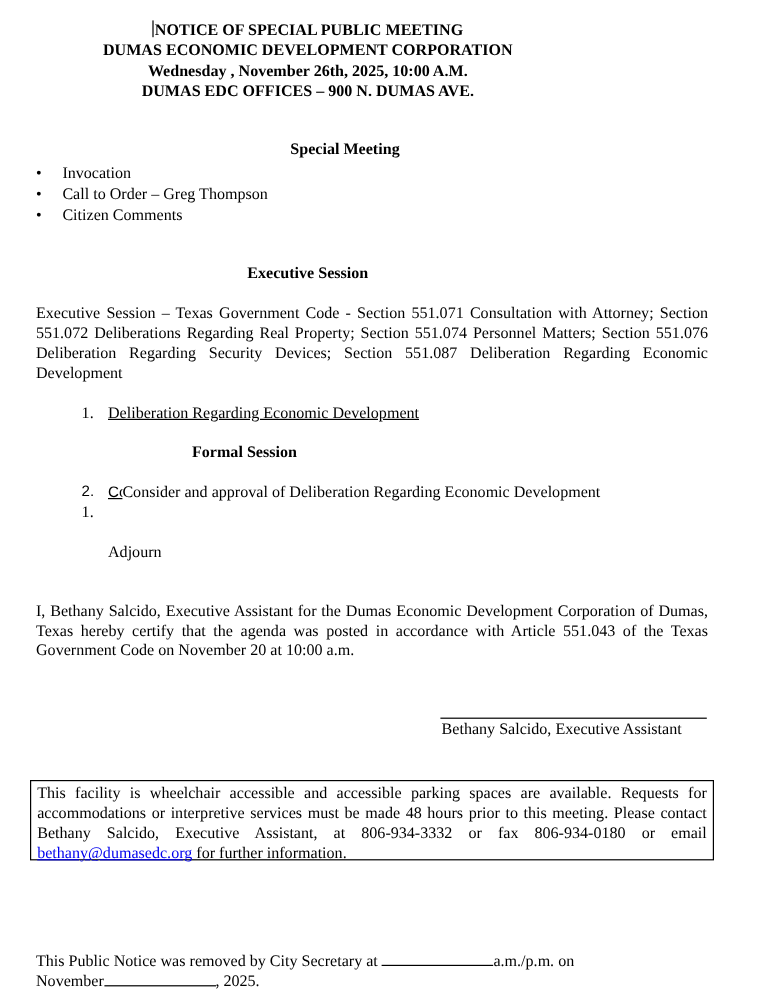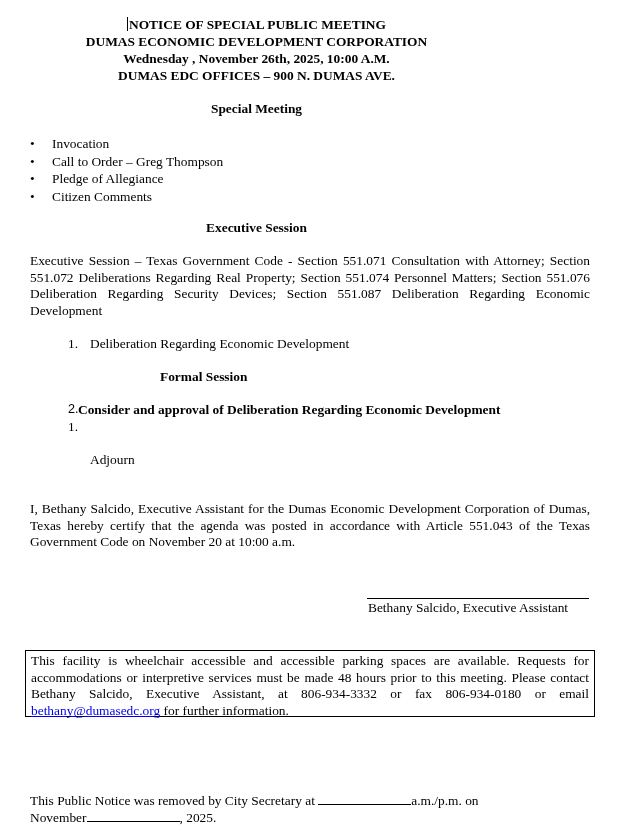--- a/index.html
+++ b/index.html
@@ -8,58 +8,57 @@
   .abs { position:absolute; }
   .bold { font-weight:bold; }
   .hdr { left:0; width:513px; text-align:center; font-weight:bold; font-size:13.4px; line-height:16px; }
   .caret { display:inline-block; width:1px; height:14px; background:#000; vertical-align:-2px; margin-right:1px; }
   ul.bullets { position:absolute; left:30px; top:135px; margin:0; padding:0; list-style:none; }
   ul.bullets li { position:relative; padding-left:22px; line-height:17.5px; }
   ul.bullets li::before { content:"\2022"; position:absolute; left:0; top:0; }
   .just { text-align:justify; text-align-last:auto; }
   .para { left:30px; width:560px; line-height:16.7px; }
   .num { position:absolute; left:68px; }
-  .numtext { position:absolute; left:90px; }
+  .numtext { position:absolute; left:90px;text-decoration:underline; }
   .sans { font-family:"Liberation Sans", sans-serif; font-size:12.6px; }
   .boxed { position:absolute; left:25px; top:650px; width:570px; height:67px; border:1px solid #000; box-sizing:border-box; padding:2px 5px 0 5px; line-height:16.7px; }
   a.email { color:#0000ee; text-decoration:underline; }
   .sigline { position:absolute; left:367px; top:598px; width:222px; border-top:1px solid #000; }
   .blank { display:inline-block; border-bottom:1px solid #000; height:11px; vertical-align:baseline; }
 </style>
 </head>
 <body>
 
 <div class="abs hdr" style="top:17px;"><span class="caret"></span><span>NOTICE OF SPECIAL PUBLIC MEETING</span></div>
 <div class="abs hdr" style="top:34px;">DUMAS ECONOMIC DEVELOPMENT CORPORATION</div>
 <div class="abs hdr" style="top:51px;">Wednesday , November 26th, 2025, 10:00 A.M.</div>
 <div class="abs hdr" style="top:68px;">DUMAS EDC OFFICES – 900 N. DUMAS AVE.</div>
 
-<div class="abs hdr" style="top:101px;">Special Meeting</div>
+<div class="abs hdr" style="top:116px;padding-left:31px;">Special Meeting</div>
 <ul class="bullets">
   <li>Invocation</li>
   <li>Call to Order – Greg Thompson</li>
-  <li>Pledge of Allegiance</li>
   <li>Citizen Comments</li>
 </ul>
 
 <div class="abs hdr" style="top:220px;">Executive Session</div>
 <div class="abs para just" style="top:253px;">Executive Session – Texas Government Code - Section 551.071 Consultation with Attorney; Section 551.072 Deliberations Regarding Real Property; Section 551.074 Personnel Matters; Section 551.076 Deliberation Regarding Security Devices; Section 551.087 Deliberation Regarding Economic Development</div>
 
 <div class="abs" style="top:336px; left:0; width:637px; height:18px;">
   <span class="num">1.</span>
   <span class="numtext">Deliberation Regarding Economic Development</span>
 </div>
 
 <div class="abs bold" style="top:369px; left:160px;">Formal Session</div>
 
 <div class="abs" style="top:402px; left:0; width:637px; height:18px;">
   <span class="num sans">2.</span>
   <span class="numtext"><span class="sans" style="font-size:12.6px;">Consider and approval of </span></span>
 </div>
-<div class="abs" style="top:402px; left:78px; width:500px; height:18px; background:#fff;font-weight:bold;">
+<div class="abs" style="top:402px; left:102px; width:500px; height:18px; background:#fff;">
   <span>Consider and approval of Deliberation Regarding Economic Development</span>
 </div>
 <div class="abs" style="top:419px; left:0; width:637px; height:18px;">
   <span class="num">1.</span>
 </div>
 
 <div class="abs" style="top:452px; left:90px;">Adjourn</div>
 
 <div class="abs para just" style="top:501px;">I, Bethany Salcido, Executive Assistant for the Dumas Economic Development Corporation of Dumas, Texas hereby certify that the agenda was posted in accordance with Article 551.043 of the Texas Government Code on November 20 at 10:00 a.m.</div>
 <div class="sigline"></div>

